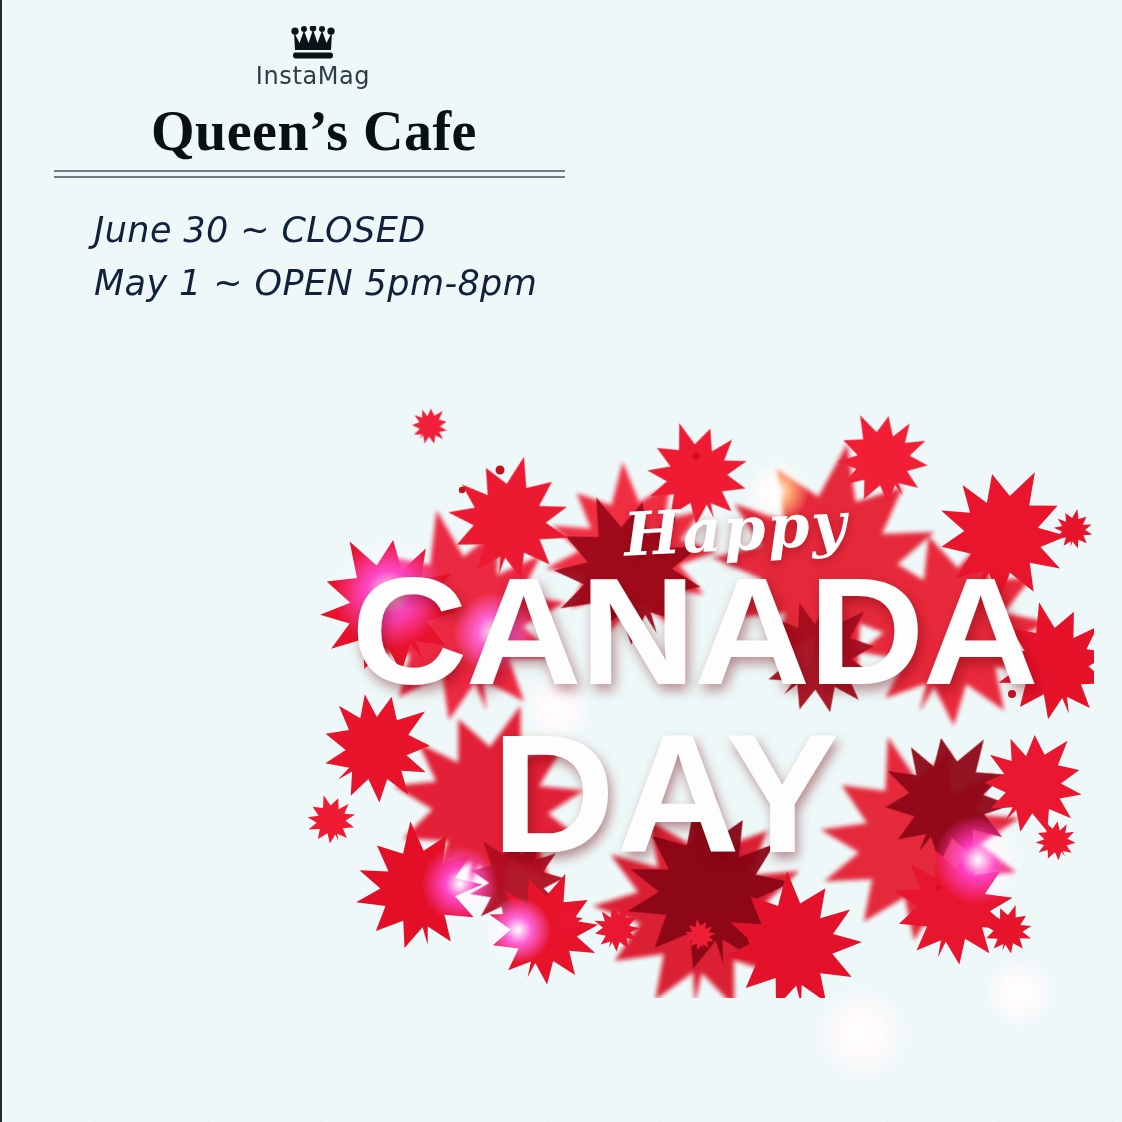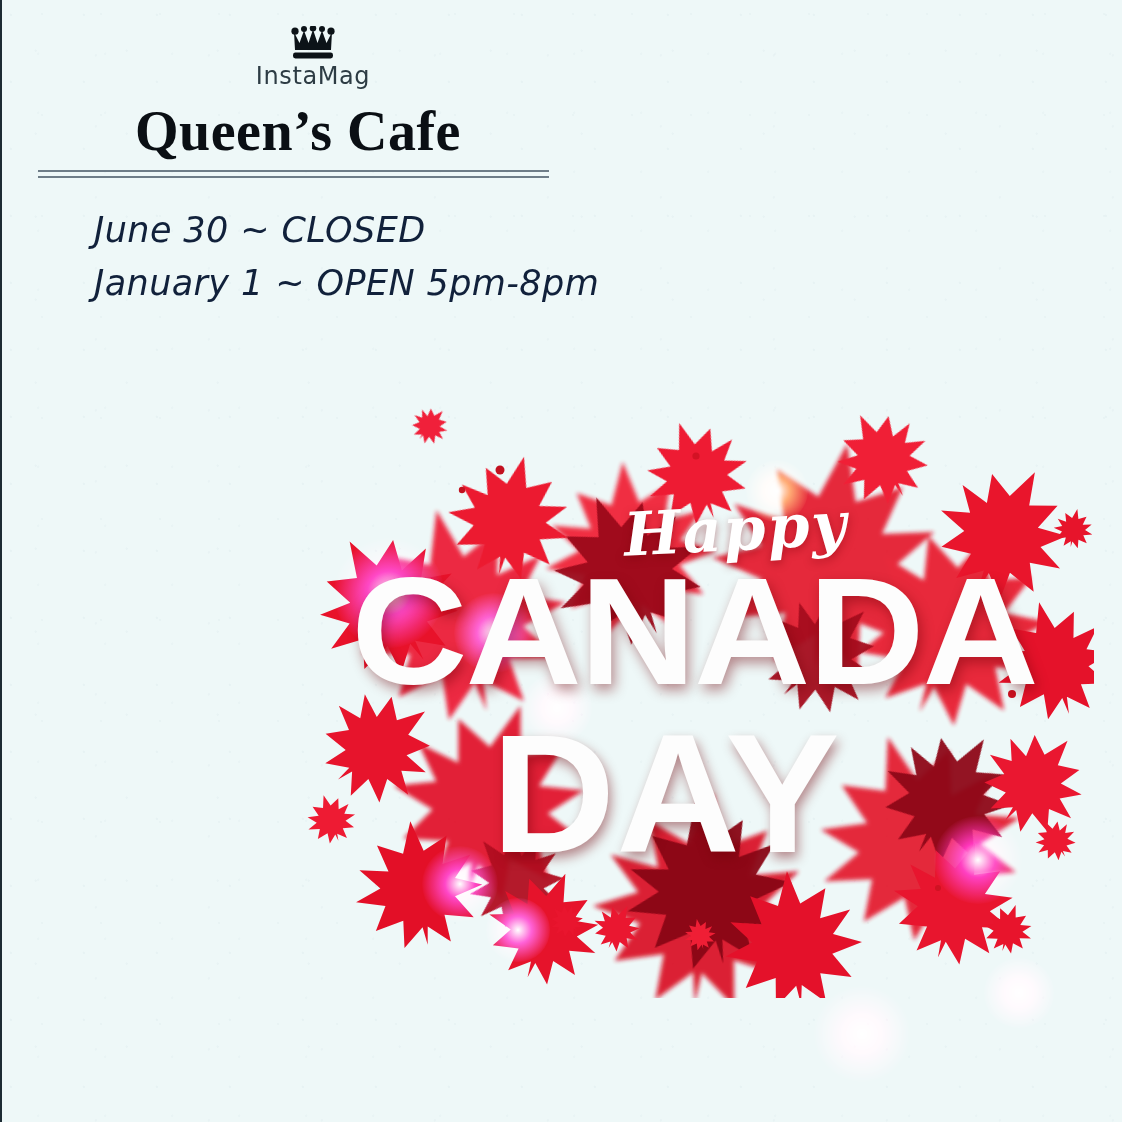--- a/index.html
+++ b/index.html
@@ -60,21 +60,21 @@
     letter-spacing: .6px;
     color: #2d3c44;
     font-weight: 400;
     font-family: "DejaVu Sans", sans-serif;
   }
 
   
   #title-block {
     position: absolute;
     top: 103px;
-    left: 36px;
+    left: 52px;
     width: 520px;
   }
   #shop-title {
     margin: 0;
     font-family: "Liberation Serif", "DejaVu Serif", serif;
     font-weight: 700;
     font-size: 56px;
     line-height: 1.02;
     color: #0a0f14;
     text-align: center;
@@ -198,21 +198,21 @@
   <div id="title-block">
     <h1 id="shop-title">Queen’s Cafe</h1>
     <div id="title-rules">
       <div class="rule"></div>
       <div class="rule"></div>
     </div>
   </div>
 
   <ul id="hours">
     <li class="hours-line">June 30 ~ CLOSED</li>
-    <li class="hours-line">January 1 ~ OPEN 5pm-8pm</li>
+    <li class="hours-line">May 1 ~ OPEN 5pm-8pm</li>
   </ul>
 
   <div id="canada-art">
 
     <svg viewBox="0 0 800 600" preserveAspectRatio="none" aria-hidden="true">
       <defs>
 
         <path id="leaf" d="M50 2 L57 26 L76 17 L70 38 L92 34 L78 50 L98 58 L76 64
                            L88 82 L66 77 L68 98 L52 84 L50 98 L48 84 L32 98 L34 77
                            L12 82 L22 64 L0 58 L20 50 L6 34 L28 38 L22 17 L41 26 Z"></path>

